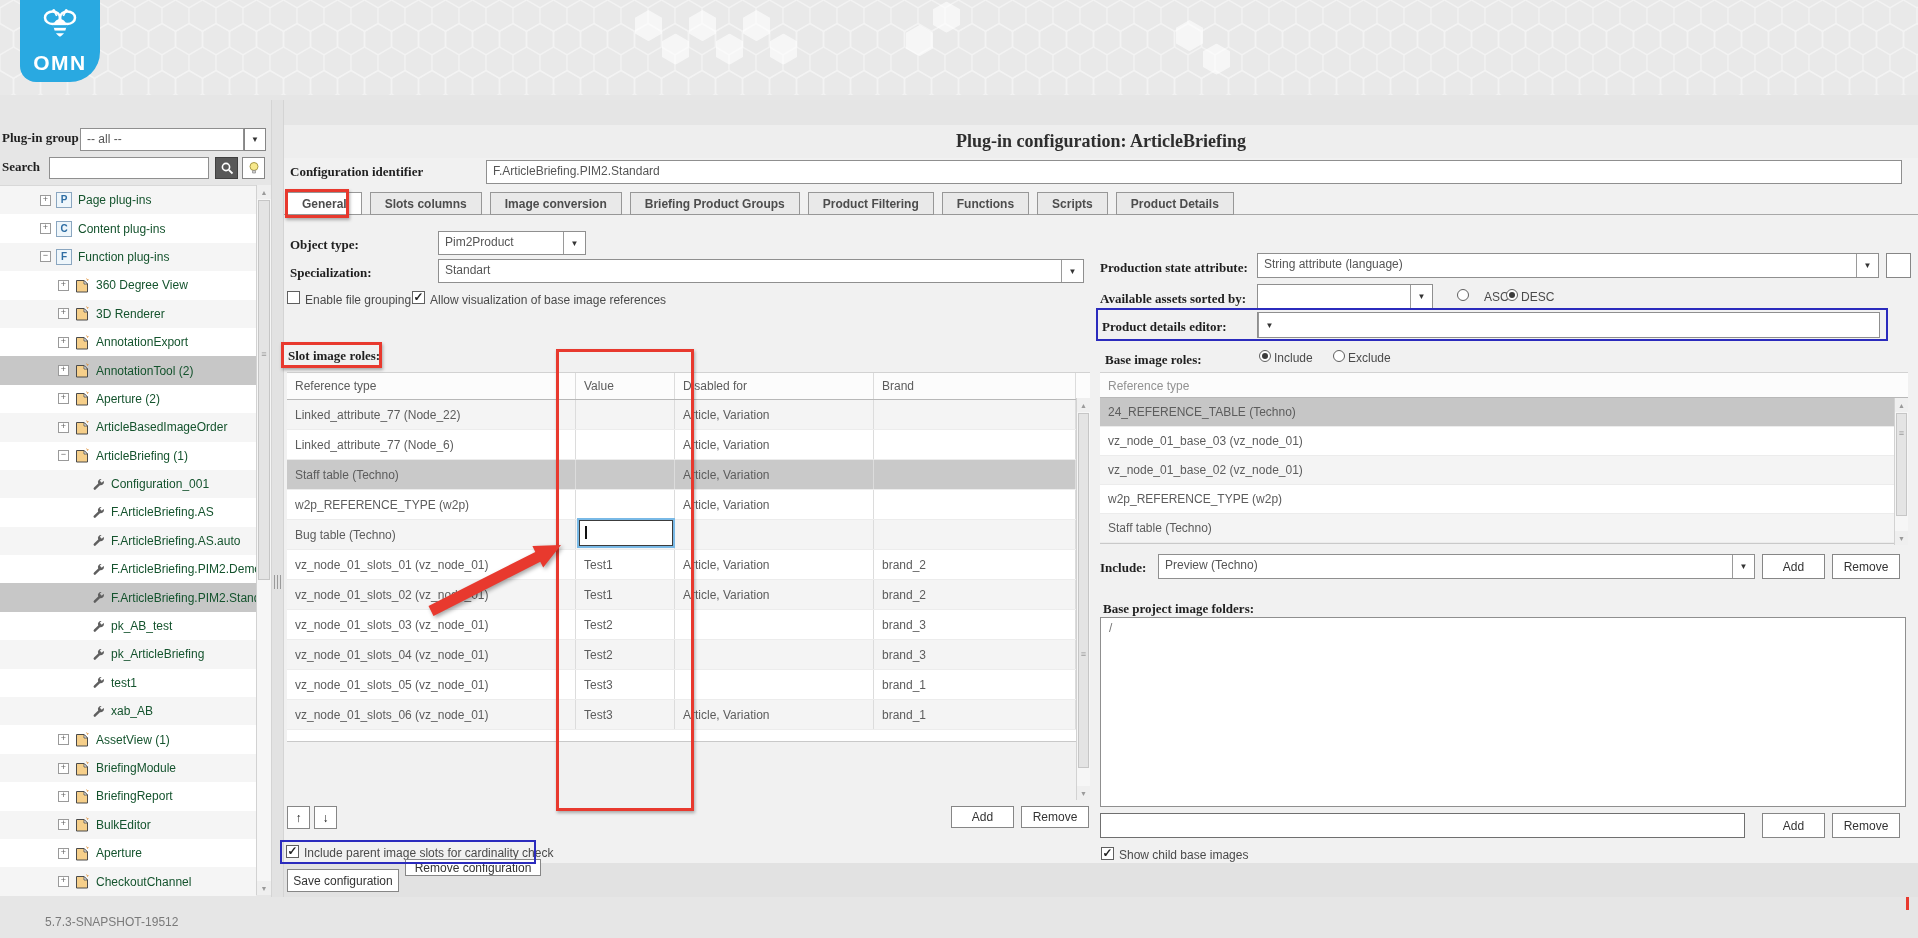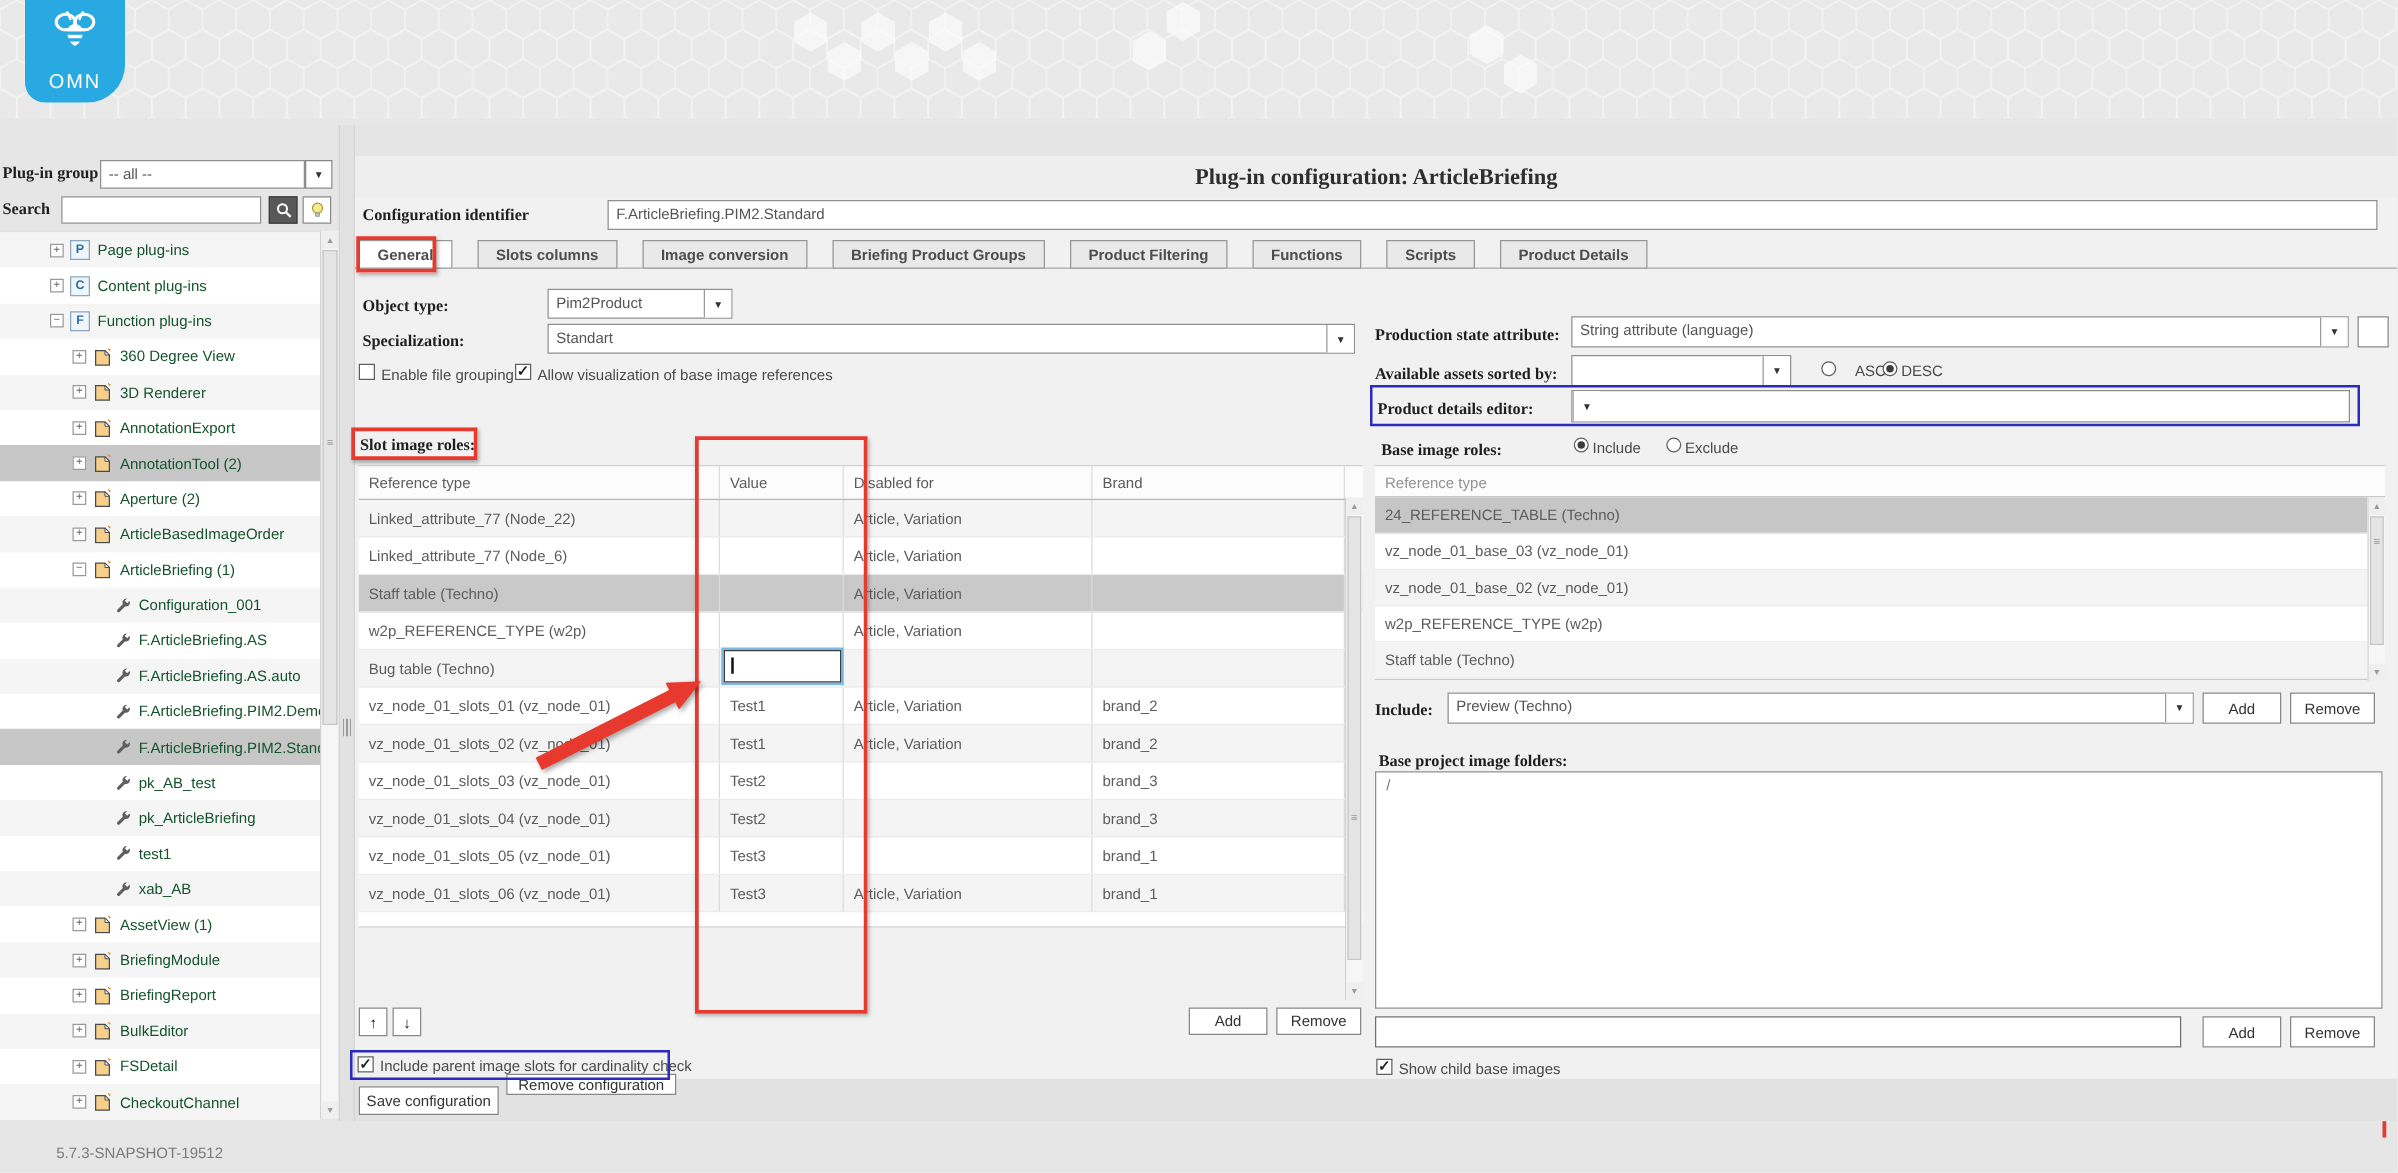--- a/index.html
+++ b/index.html
@@ -3,21 +3,21 @@
 <meta charset="utf-8">
 <style>
   html,body{margin:0;padding:0}
   body{width:1918px;height:938px;position:relative;background:#e6e6e6;
        font-family:"Liberation Sans",sans-serif;font-size:12px;color:#555;overflow:hidden}
   .abs{position:absolute}
   
   .header{position:absolute;left:0;top:0;width:1918px;height:95px;background:#e9e9e9;overflow:hidden}
   .logo{position:absolute;left:20px;top:0;width:80px;height:82px;background:#29a9e1;border-radius:0 0 30px 16px;
         display:flex;flex-direction:column;align-items:center;justify-content:flex-end;padding-bottom:7px;box-sizing:border-box}
-  .logo-text{color:#fff;font-weight:normal;font-size:16px;letter-spacing:1.5px}
+  .logo-text{color:#fff;font-weight:bold;font-size:21px;letter-spacing:1.5px}
   
   .serif{font-family:"Liberation Serif",serif;font-weight:700;font-size:13px;color:#1f1f1f;position:absolute;white-space:nowrap}
   .combo{position:absolute;background:#fff;border:1px solid #8f8f8f;box-sizing:border-box;display:flex;align-items:stretch}
   .combo .cval{flex:1;padding:3px 6px;white-space:nowrap;overflow:hidden;color:#555}
   .combo .carr{width:21px;border-left:1px solid #9a9a9a;display:flex;align-items:center;justify-content:center;font-size:8px;color:#333;background:#fff}
   .input{position:absolute;background:#fff;border:1px solid #8f8f8f;box-sizing:border-box;padding:3px 6px;color:#555;white-space:nowrap;overflow:hidden}
   .btn{position:absolute;background:#fff;border:1px solid #868686;box-sizing:border-box;display:flex;align-items:center;justify-content:center;color:#333;font-size:12px;white-space:nowrap}
   .cb{position:absolute;width:13px;height:13px;background:#fff;border:1px solid #5f5f5f;box-sizing:border-box;font-size:12px;line-height:11px;text-align:center;color:#222;font-weight:bold}
   .radio{position:absolute;width:12px;height:12px;border:1px solid #5f5f5f;border-radius:50%;background:#fff;box-sizing:border-box}
   .radio.sel::after{content:"";position:absolute;left:2px;top:2px;width:6px;height:6px;border-radius:50%;background:#3c3c3c}
@@ -38,21 +38,21 @@
   .sb-arrow{position:absolute;left:0;width:100%;height:14px;display:flex;align-items:center;justify-content:center;font-size:7px;color:#9a9a9a;background:#efefef}
   .sb-thumb{position:absolute;left:1px;right:1px;background:#e4e4e4;border:1px solid #c6c6c6;box-sizing:border-box}
   .sb-grip{position:absolute;left:0;width:100%;text-align:center;font-size:9px;color:#9a9a9a;line-height:10px}
   .splitter{position:absolute;left:271px;top:100px;width:13px;height:797px;background:#e2e2e2;border-left:1px solid #d4d4d4;border-right:1px solid #d4d4d4;box-sizing:border-box}
   .split-grip{position:absolute;left:2px;top:475px;width:8px;height:14px;background:repeating-linear-gradient(90deg,#9a9a9a 0 1px,rgba(0,0,0,0) 1px 3px)}
   
   .main-bg{position:absolute;left:284px;top:100px;width:1634px;height:797px;background:#f1f1f1}
   .main-strip1{position:absolute;left:284px;top:100px;width:1634px;height:25px;background:#e5e5e5}
   .main-strip2{position:absolute;left:284px;top:125px;width:1634px;height:33px;background:#eeeeee}
   .title{position:absolute;left:284px;top:131px;width:1634px;text-align:center;font-family:"Liberation Serif",serif;font-weight:700;font-size:18px;color:#2e2e2e}
-  .tabs{position:absolute;left:287px;top:192px;display:flex;gap:20px;z-index:2}
+  .tabs{position:absolute;left:287px;top:192px;display:flex;gap:8px;z-index:2}
   .tab{height:23px;padding:0 14px;display:flex;align-items:center;border:1px solid #979797;background:#e9e9e9;font-weight:bold;color:#4d4d4d;box-sizing:border-box}
   .tab.active{background:#fff}
   .tabline{position:absolute;left:284px;top:214px;width:1634px;border-top:1px solid #a8a8a8}
   
   .tbl{position:absolute;left:287px;top:372px;width:803px;background:#fff;border-bottom:1px solid #c9c9c9}
   .thead{display:flex;height:26px;line-height:26px;border-top:1px solid #d2d2d2;border-bottom:1px solid #b8b8b8;color:#929292;background:#fcfcfc}
   .tr{display:flex;height:30px;line-height:30px;border-bottom:1px solid #ececec;box-sizing:border-box}
   .tr.alt{background:#f4f4f4}
   .tr.sel{background:#c9c9c9}
   .td{box-sizing:border-box;padding:0 8px;border-right:1px solid #dcdcdc;white-space:nowrap;overflow:hidden;color:#5c5c5c}
@@ -311,21 +311,21 @@
         <svg class="pic">
           <use href="#i-plugin"></use>
         </svg>
         <span class="tlabel">BulkEditor</span>
       </div>
     <div class="trow lv2">
         <span class="exp">+</span>
         <svg class="pic">
           <use href="#i-plugin"></use>
         </svg>
-        <span class="tlabel">FSDetail</span>
+        <span class="tlabel">Aperture</span>
       </div>
     <div class="trow lv2 alt">
         <span class="exp">+</span>
         <svg class="pic">
           <use href="#i-plugin"></use>
         </svg>
         <span class="tlabel">CheckoutChannel</span>
       </div>
   </div>
 

